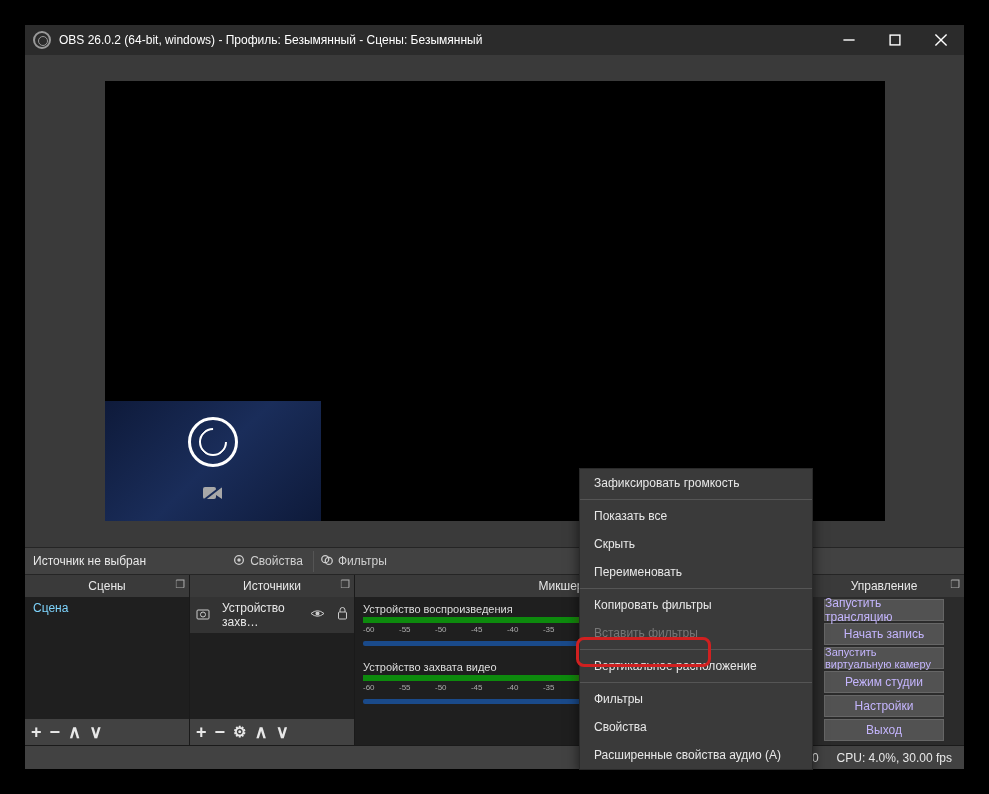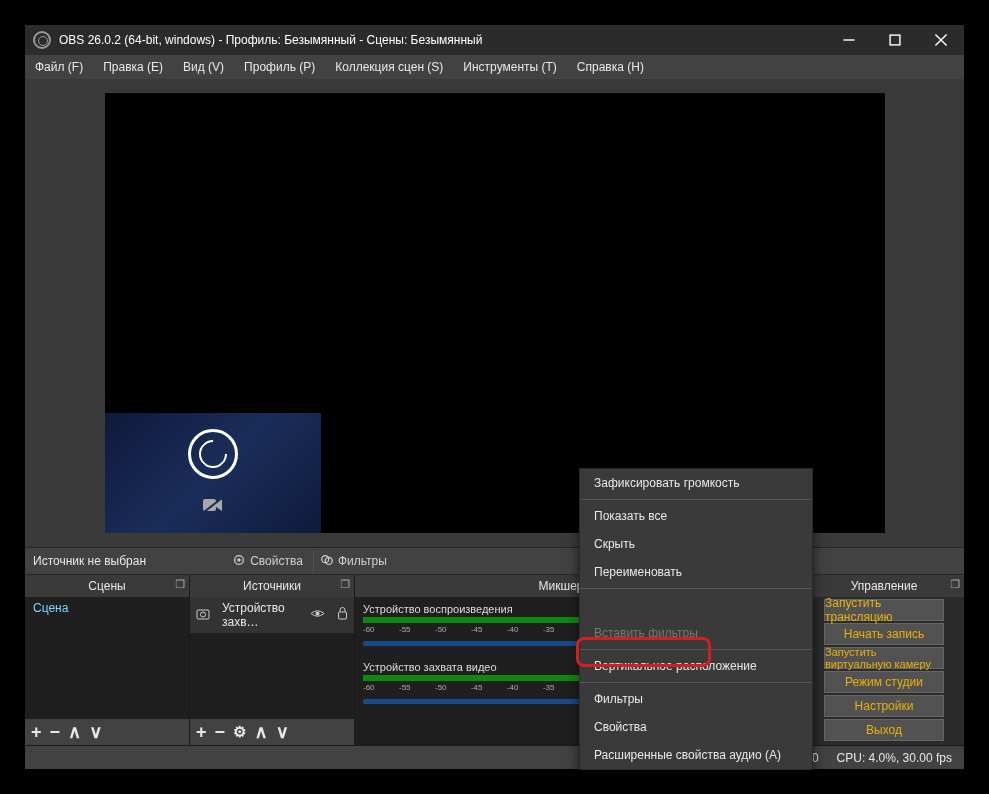--- a/index.html
+++ b/index.html
@@ -35,27 +35,27 @@
 .source-item { display: flex; align-items: center; gap: 12px; color: #e8e8e8; font-size: 12px; padding: 4px 6px; background: #333; }
 .mixer-ch { padding: 2px 4px 6px 4px; }
 .mixer-label-row { display: flex; justify-content: space-between; color: #ddd; font-size: 11px; padding: 2px 0; }
 .meter-bar { height: 6px; background: #000; position: relative; margin-bottom: 2px; }
 .meter-grad { height: 100%; background: linear-gradient(to right, #0d8a0d 0%, #0d8a0d 55%, #c8c800 70%, #d02020 100%); width: 88%; }
 .scale { display: flex; justify-content: space-between; color: #aaa; font-size: 8px; }
 .slider-row { display: flex; align-items: center; gap: 4px; margin-top: 2px; }
 .slider { flex: 1; height: 5px; background: #1a4a8a; position: relative; border-radius: 2px; }
 .slider .thumb { position: absolute; right: 18px; top: -4px; width: 10px; height: 13px; background: #e8e8e8; border-radius: 2px; }
 .slider-icons { color: #e8e8e8; display: flex; gap: 4px; font-size: 13px; }
-.controls-panel .ctrl-btn { height: 22px; background: #525252; color: #eab308; font-size: 12px; display: flex; align-items: center; justify-content: center; margin: 2px 20px; border: 1px solid #666; cursor: pointer; }
+.controls-panel .ctrl-btn { height: 22px; background: #525252; color: #c4b5fd; font-size: 12px; display: flex; align-items: center; justify-content: center; margin: 2px 20px; border: 1px solid #666; cursor: pointer; }
 .statusbar { height: 24px; background: #424242; display: flex; align-items: center; justify-content: flex-end; gap: 18px; padding: 0 12px; color: #e8e8e8; font-size: 12px; border-top: 1px solid #1a1a1a; }
 .status-item { display: flex; align-items: center; gap: 5px; }
 .dot { width: 8px; height: 8px; border-radius: 50%; background: #888; }
 .context-menu { position: absolute; left: 554px; top: 443px; width: 234px; background: #3a3a3a; border: 1px solid #2a2a2a; box-shadow: 0 4px 12px rgba(0,0,0,0.6); z-index: 100; }
 .ctx-item { padding: 7px 14px; color: #e8e8e8; font-size: 12px; cursor: pointer; }
-.ctx-item.disabled { color: #777; cursor: default; margin-top: 30px; }
+.ctx-item.disabled { color: #777; cursor: default; }
 .ctx-sep { height: 1px; background: #555; margin: 2px 0; }
 .ctx-highlight { position: absolute; left: 551px; top: 612px; width: 135px; height: 30px; border: 3px solid #d02020; border-radius: 8px; z-index: 101; pointer-events: none; }
 .icon-svg { width: 14px; height: 14px; }
 </style>
 </head>
 <body>
 
 <div class="window">
   <div class="titlebar">
     <div class="titlebar-icon"></div>
@@ -73,29 +73,20 @@
       </div>
       <div class="win-btn">
         <svg class="icon-svg" viewBox="0 0 10 10">
             <line x1="1" y1="1" x2="9" y2="9" stroke="#fff" stroke-width="1"></line>
             <line x1="9" y1="1" x2="1" y2="9" stroke="#fff" stroke-width="1"></line>
           </svg>
       </div>
     </div>
   </div>
 
-  <div class="menubar">
-    <span class="menubar-item">Файл (F)</span>
-    <span class="menubar-item">Правка (E)</span>
-    <span class="menubar-item">Вид (V)</span>
-    <span class="menubar-item">Профиль (P)</span>
-    <span class="menubar-item">Коллекция сцен (S)</span>
-    <span class="menubar-item">Инструменты (T)</span>
-    <span class="menubar-item">Справка (H)</span>
-  </div>
 
   <div class="preview-area">
     <div class="preview-canvas">
       <div class="source-thumb">
         <div class="obs-logo">
             <div class="obs-logo-inner"></div>
           </div>
         <div class="cam-off">
           <svg width="22" height="16" viewBox="0 0 22 16">
               <rect x="1" y="2" width="13" height="12" rx="2" fill="#a8a8a8"></rect>
@@ -291,20 +282,21 @@
     </div>
   </div>
 
   <div class="context-menu">
     <div class="ctx-item">Зафиксировать громкость</div>
     <div class="ctx-sep"></div>
     <div class="ctx-item">Показать все</div>
     <div class="ctx-item">Скрыть</div>
     <div class="ctx-item">Переименовать</div>
     <div class="ctx-sep"></div>
+    <div class="ctx-item">Копировать фильтры</div>
     <div class="ctx-item disabled">Вставить фильтры</div>
     <div class="ctx-sep"></div>
     <div class="ctx-item">Вертикальное расположение</div>
     <div class="ctx-sep"></div>
     <div class="ctx-item">Фильтры</div>
     <div class="ctx-item">Свойства</div>
     <div class="ctx-item">Расширенные свойства аудио (A)</div>
   </div>
   <div class="ctx-highlight"></div>
 </div>

